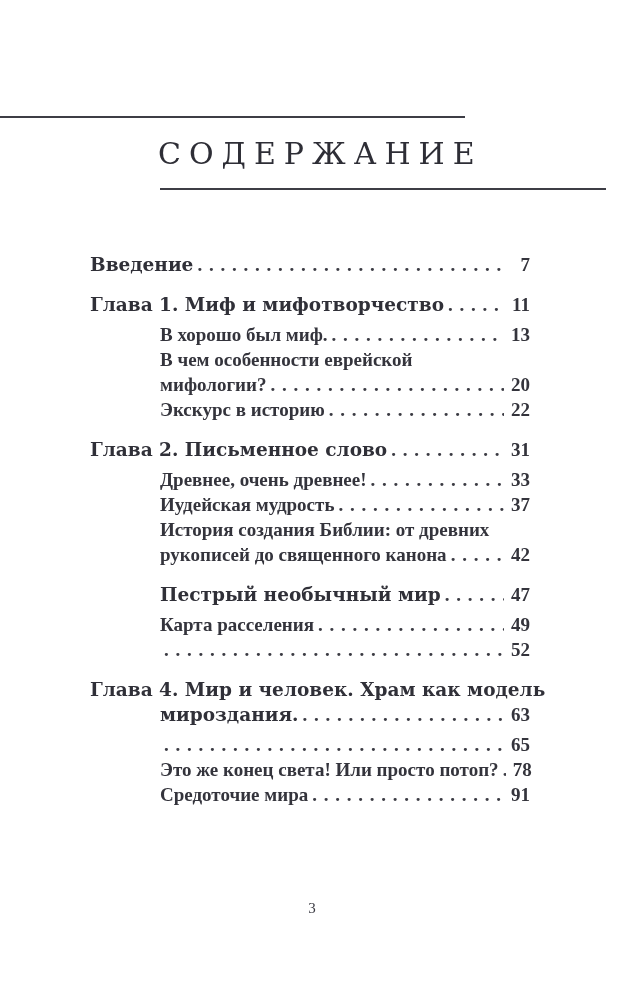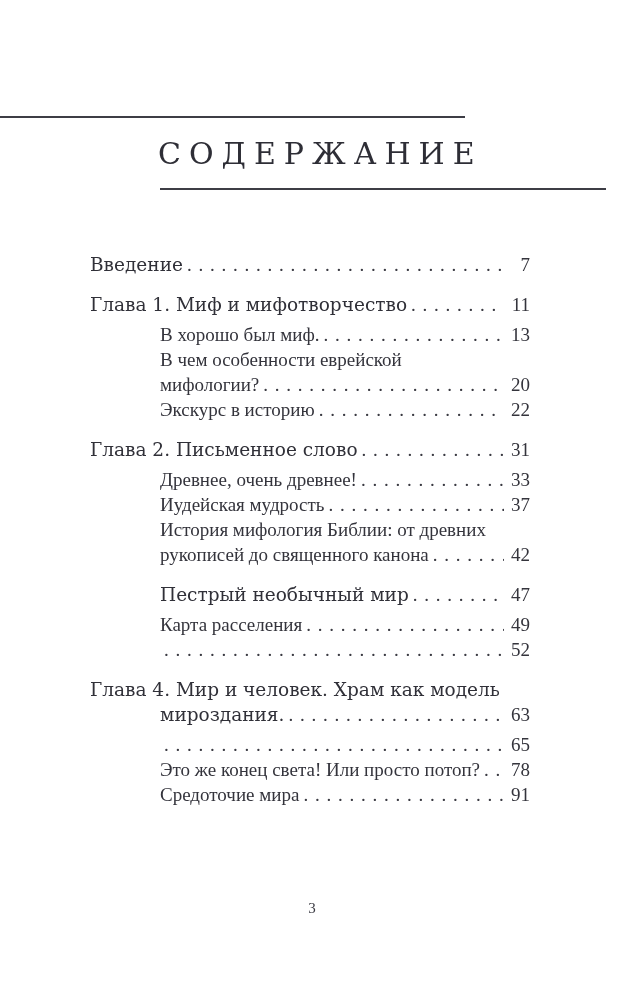--- a/index.html
+++ b/index.html
@@ -29,20 +29,21 @@
     left: 90px; top: 252px;
     width: 440px;
   }
   .toc-section + .toc-section { margin-top: 15px; }
   .toc-section:first-child { margin-bottom: 10px; }
   .toc-row {
     display: flex;
     align-items: center;
     line-height: 25px;
     font-size: 19px;
+    font-weight: bold;
   }
   .toc-row.chapter {
     font-family: "DejaVu Serif", serif;
     font-size: 18.5px;
     color: #303038;
   }
   .toc-row.sub, .toc-row.hang { padding-left: 70px; }
   .toc-row.chapter + .toc-row.sub { margin-top: 5px; }
   .toc-text { white-space: nowrap; }
   .leader {
@@ -123,21 +124,21 @@
           <span class="toc-text">Древнее, очень древнее!</span>
           <span class="leader">. . . . . . . . . . . . . . . . . . . . . . . . . . . . . . . . . . . . . . . . . . . . . . . . . . . . . . . . . . . . . . . . . . . . . . </span>
           <span class="toc-page">33</span>
         </div>
         <div class="toc-row sub">
           <span class="toc-text">Иудейская мудрость</span>
           <span class="leader">. . . . . . . . . . . . . . . . . . . . . . . . . . . . . . . . . . . . . . . . . . . . . . . . . . . . . . . . . . . . . . . . . . . . . . </span>
           <span class="toc-page">37</span>
         </div>
         <div class="toc-row sub">
-          <span class="toc-text">История мифология Библии: от древних</span>
+          <span class="toc-text">История создания Библии: от древних</span>
         </div>
         <div class="toc-row sub">
           <span class="toc-text">рукописей до священного канона</span>
           <span class="leader">. . . . . . . . . . . . . . . . . . . . . . . . . . . . . . . . . . . . . . . . . . . . . . . . . . . . . . . . . . . . . . . . . . . . . . </span>
           <span class="toc-page">42</span>
         </div>
       </div>
       <div class="toc-section">
         <div class="toc-row chapter hang">
           <span class="toc-text">Пестрый необычный мир</span>

